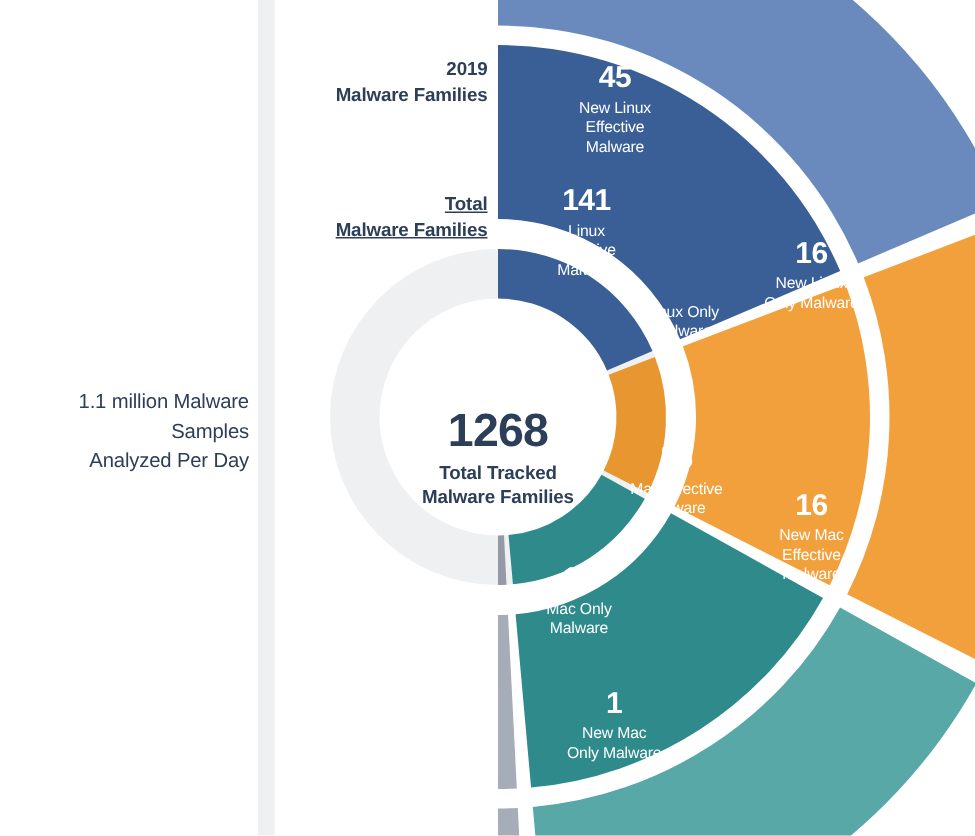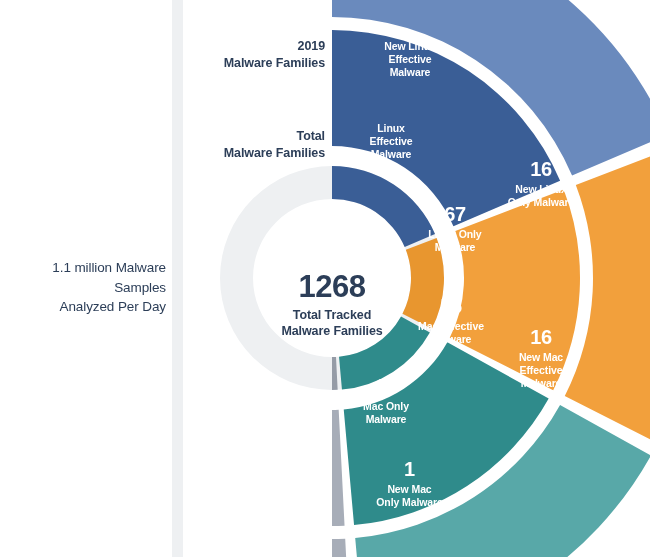--- a/index.html
+++ b/index.html
@@ -25,35 +25,35 @@
     color:#2c3e58;
     letter-spacing:-0.1px;
   }
 
   .annot{
     position:absolute;text-align:right;
     font-size:12.5px;font-weight:bold;line-height:1.35;
     color:#2c3e58;letter-spacing:-0.1px;
   }
   #annot-2019{left:170px;top:38px;width:155px;text-align:right;}
-  #annot-total{left:170px;top:128px;width:155px;}
+  #annot-total{left:170px;top:128px;width:155px;text-decoration:underline;}
 
   svg{position:absolute;left:0;top:0;}
 
   .seg-label{
     position:absolute;text-align:center;
     color:#ffffff;line-height:1.22;
     pointer-events:none;
   }
   .seg-label .num{
     display:block;font-size:20px;font-weight:bold;letter-spacing:-0.3px;
     margin-bottom:2px;
   }
   .seg-label .txt{
-    display:block;font-size:10.5px;font-weight:bold;letter-spacing:-0.1px;
+    display:block;font-size:10.5px;font-weight:normal;letter-spacing:-0.1px;
   }
 
   .center-label{
     position:absolute;text-align:center;color:#2c3e58;
     left:258px;top:238px;width:148px;margin-top:33px;
   }
   .center-label .num{
     display:block;font-size:31px;font-weight:bold;letter-spacing:-0.5px;
     line-height:1.05;margin-bottom:3px;
   }
@@ -85,44 +85,45 @@
       <path d="M 563.6827096316154 189.52897616873295 A 248 248 0 0 1 553.1657873420932 390.2038079093221 L 449.7172739078883 337.7213816291553 A 132 132 0 0 0 455.3149906103759 230.91058408980948 Z" fill="#f2a03c"></path>
       <path d="M 548.6955113127954 398.61117434502563 A 248 248 0 0 1 354.04578562287753 525.0181842218708 L 343.7340471863703 409.4774206342216 A 132 132 0 0 0 447.3379334406814 342.19627021590077 Z" fill="#2f8b8b"></path>
       <path d="M 344.547049139025 525.6824005816782 A 248 248 0 0 1 332 526 L 332 410 A 132 132 0 0 0 338.6782680901262 409.83095514831257 Z" fill="#a7adb8"></path>
       <path d="M 332 166 A 112 112 0 0 1 435.0200077000346 234.0582429404011 L 404.6658982884173 247.00536778831864 A 79 79 0 0 0 332 199 Z" fill="#3a5e96"></path>
       <path d="M 436.6309011239553 238.04534407620199 A 112 112 0 0 1 431.88132331578396 328.67268744291965 L 402.45200483881194 313.7423420356308 A 79 79 0 0 0 405.80215347136135 249.8176980537496 Z" fill="#e8962f"></path>
       <path d="M 429.8624889799721 332.46956260743093 A 112 112 0 0 1 341.9561612490415 389.5565993260062 L 339.0226494524489 356.6872441674508 A 79 79 0 0 0 401.0280056198018 316.42049505345574 Z" fill="#2f8b8b"></path>
       <path d="M 337.6664092885919 389.85656800462885 A 112 112 0 0 1 332 390 L 332 357 A 79 79 0 0 0 335.99684226606036 356.8988292175507 Z" fill="#959ba6"></path>
     </svg>
 
   <div class="seg-label" style="left:360px;top:40px;width:100px;">
+    <span class="num">45</span>
     <span class="txt">New Linux<br>Effective<br>Malware</span>
   </div>
 
   <div class="seg-label" style="left:486px;top:157px;width:110px;">
     <span class="num">16</span>
     <span class="txt">New Linux<br>Only Malware</span>
   </div>
 
   <div class="seg-label" style="left:486px;top:325px;width:110px;">
     <span class="num">16</span>
     <span class="txt">New Mac<br>Effective<br>Malware</span>
   </div>
 
   <div class="seg-label" style="left:357px;top:457px;width:105px;">
     <span class="num">1</span>
     <span class="txt">New Mac<br>Only Malware</span>
   </div>
 
   <div class="seg-label" style="left:348px;top:122px;width:86px;">
+    <span class="num">141</span>
     <span class="txt">Linux<br>Effective<br>Malware</span>
   </div>
 
   <div class="seg-label" style="left:409px;top:202px;width:92px;">
-    <span class="num">67</span>
     <span class="txt">Linux Only<br>Malware</span>
   </div>
 
   <div class="seg-label" style="left:401px;top:294px;width:100px;">
     <span class="num">55</span>
     <span class="txt">Mac Effective<br>Malware</span>
   </div>
 
   <div class="seg-label" style="left:342px;top:374px;width:88px;">
     <span class="num">16</span>

